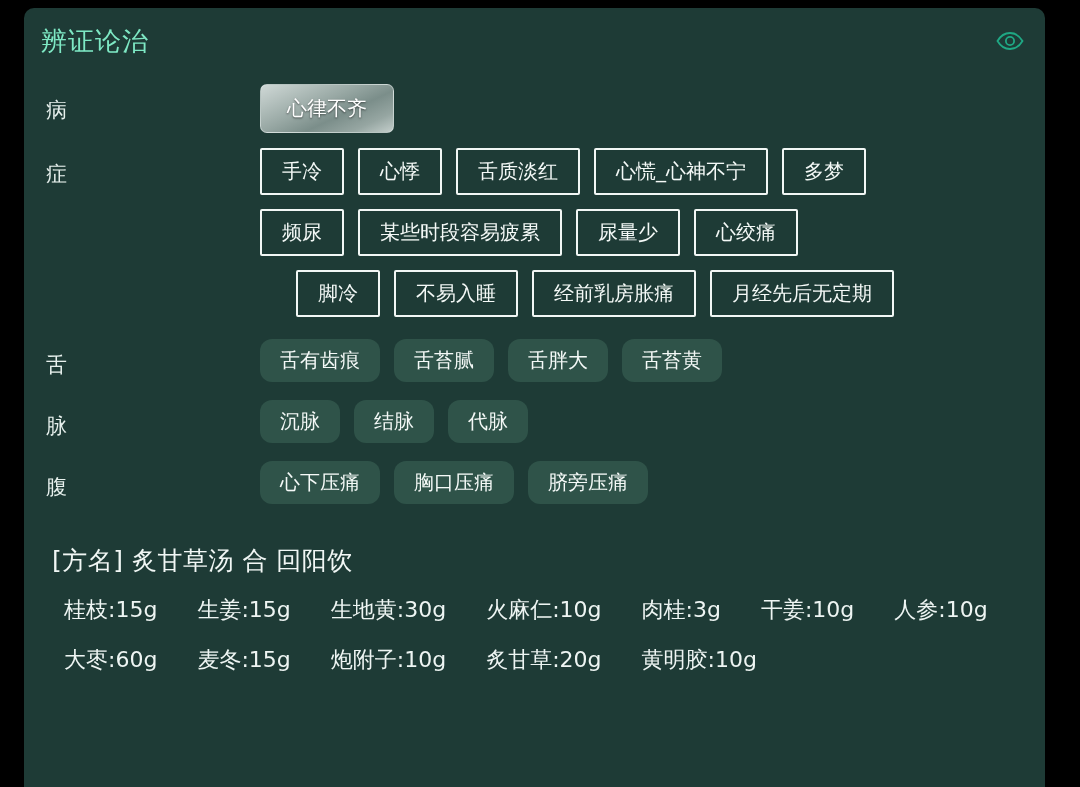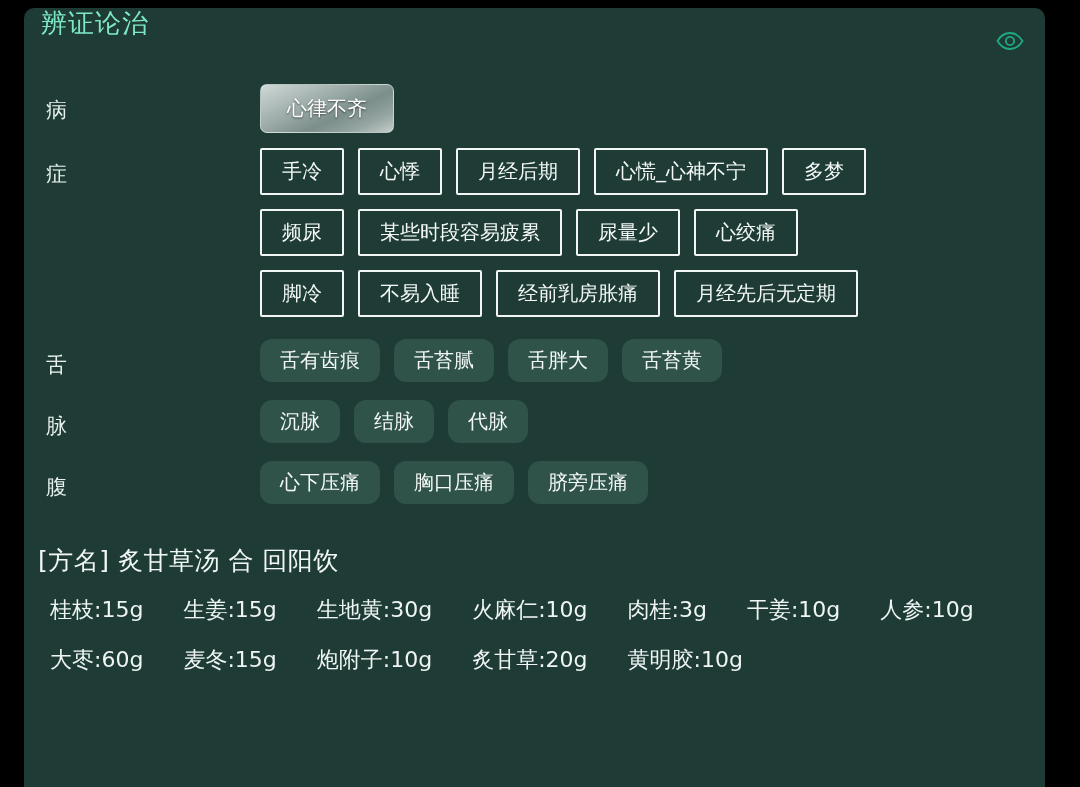--- a/index.html
+++ b/index.html
@@ -20,21 +20,21 @@
     overflow: hidden;
   }
 
   
   .header {
     position: relative;
     height: 56px;
   }
   .title {
     position: absolute;
-    left: 17px; top: 2px;
+    left: 17px; top: 20px;
     font-size: 26px;
     color: #7ee8c4;
     letter-spacing: 1px;
     line-height: 1;
     white-space: nowrap;
   }
   .eye-btn {
     position: absolute;
     right: 20px; top: 22px;
     width: 30px; height: 22px;
@@ -103,21 +103,21 @@
   
   .row.r-disease  { margin-top: 20px; }
   .row.r-symptom  { margin-top: 15px; }
   .row.r-tongue   { margin-top: 22px; }
   .row.r-pulse    { margin-top: 18px; }
   .row.r-abdomen  { margin-top: 18px; }
 
   .row.r-symptom .row-chips { gap: 14px 14px; }
 
   
-  .rx { padding: 0 14px; }
+  .rx { padding: 0 28px; }
   .rx-title {
     margin-top: 44px;
     font-size: 25px;
     color: #f1f7f5;
     line-height: 1;
     letter-spacing: .5px;
   }
   .herb-line {
     display: flex;
     flex-wrap: wrap;
@@ -155,37 +155,37 @@
       <div class="row-chips">
         <div class="chip chip-disease">心律不齐</div>
       </div>
     </div>
 
     <div class="row r-symptom">
       <div class="row-label">症</div>
       <div class="row-chips">
         <div class="chip chip-symptom">手冷</div>
         <div class="chip chip-symptom">心悸</div>
-        <div class="chip chip-symptom">月经后期</div>
+        <div class="chip chip-symptom">舌质淡红</div>
         <div class="chip chip-symptom">心慌_心神不宁</div>
         <div class="chip chip-symptom">多梦</div>
       </div>
     </div>
 
     <div class="row" style="margin-top:14px;">
       <div class="row-label"></div>
       <div class="row-chips">
         <div class="chip chip-symptom">频尿</div>
         <div class="chip chip-symptom">某些时段容易疲累</div>
         <div class="chip chip-symptom">尿量少</div>
         <div class="chip chip-symptom">心绞痛</div>
       </div>
     </div>
 
-    <div class="row" style="margin-top:14px;">
+    <div class="row" style="margin-top:14px;gap:36px;">
       <div class="row-label"></div>
       <div class="row-chips">
         <div class="chip chip-symptom">脚冷</div>
         <div class="chip chip-symptom">不易入睡</div>
         <div class="chip chip-symptom">经前乳房胀痛</div>
         <div class="chip chip-symptom">月经先后无定期</div>
       </div>
     </div>
 
     <div class="row r-tongue">

